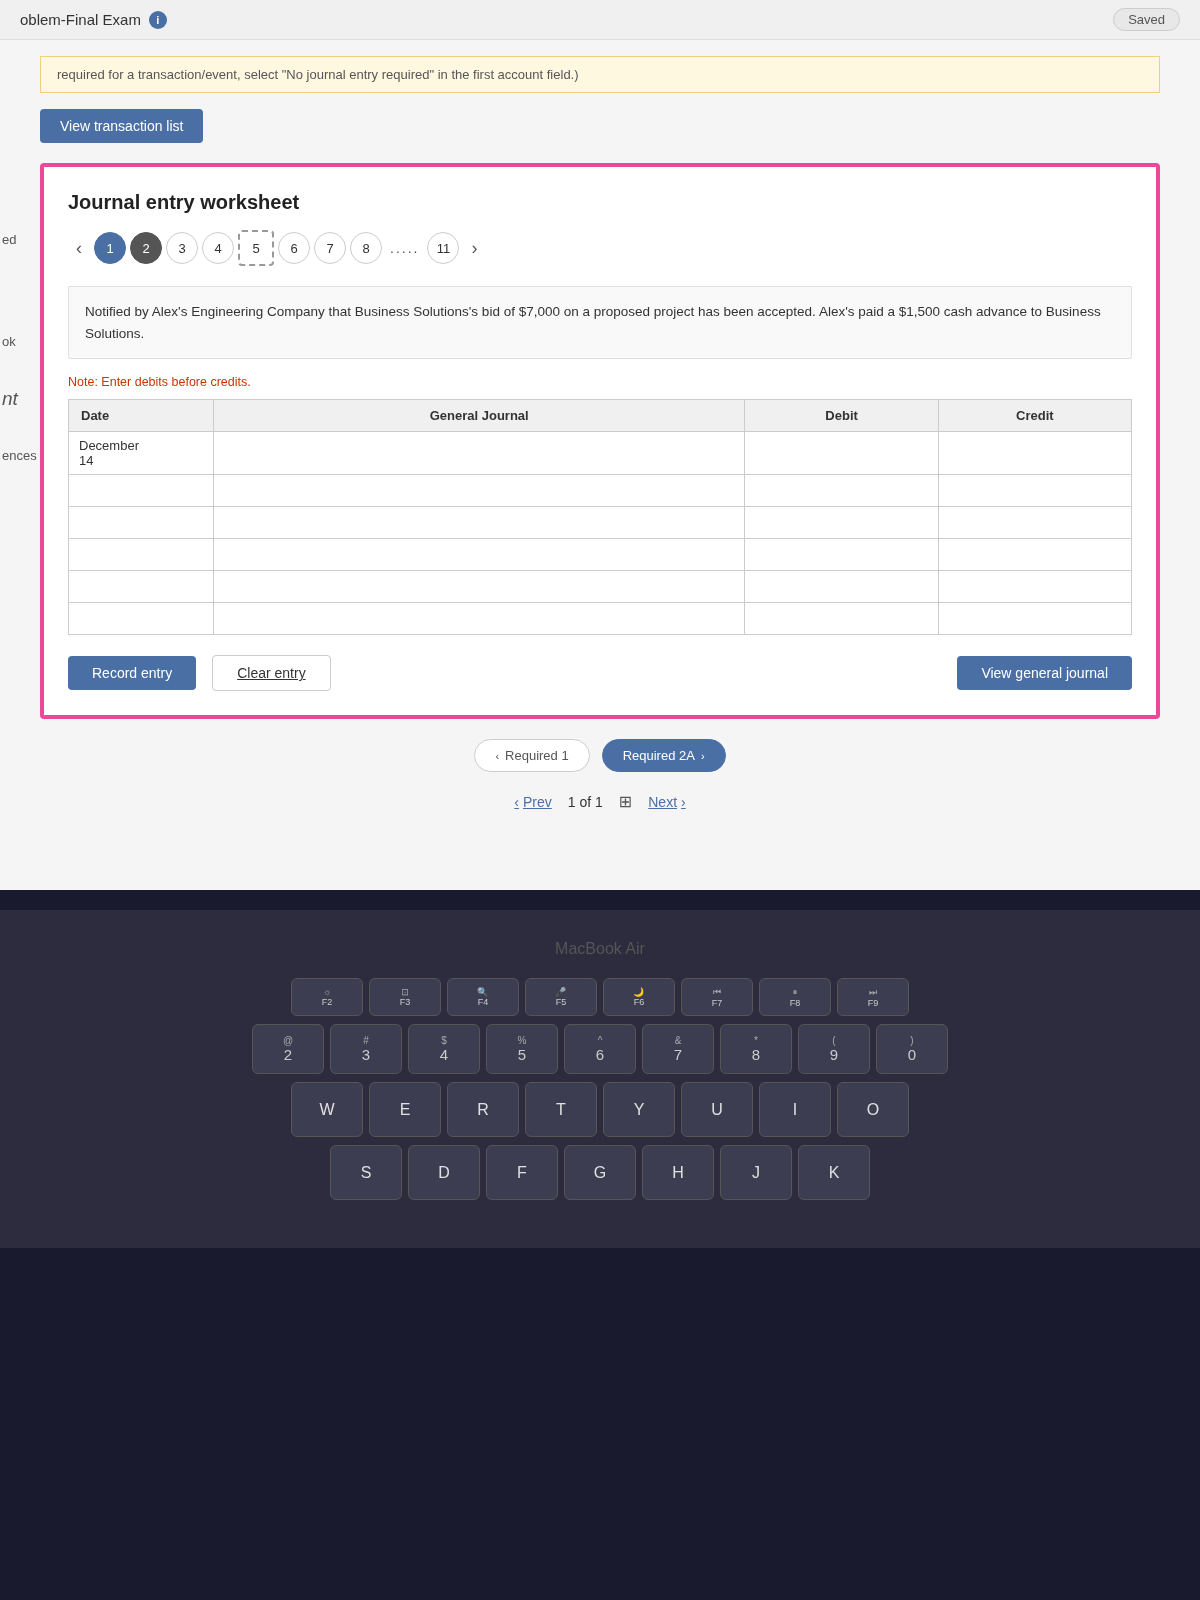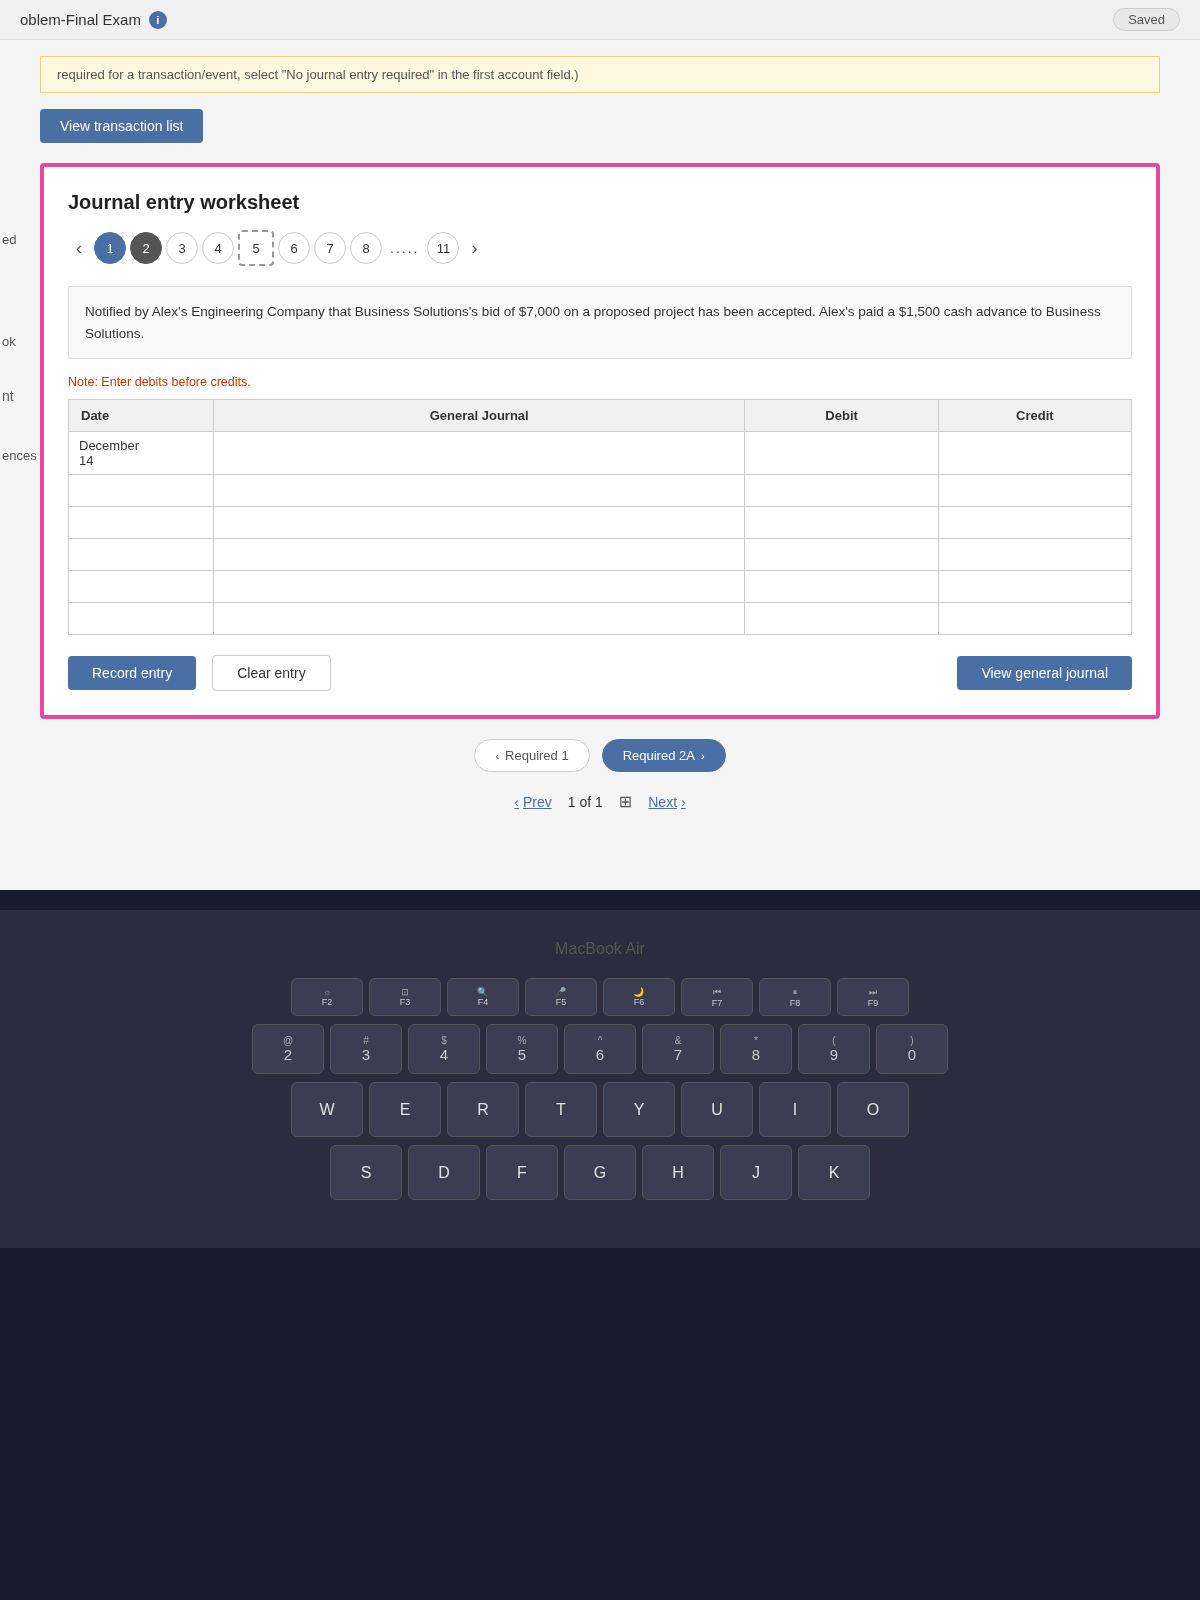--- a/index.html
+++ b/index.html
@@ -217,20 +217,21 @@
       cursor: pointer;
     }
     .btn-clear {
       background: white;
       color: #333;
       border: 1px solid #ccc;
       padding: 9px 24px;
       font-size: 14px;
       border-radius: 4px;
       cursor: pointer;
+      text-decoration: underline;
     }
     .btn-view-journal {
       background: #4a6fa5;
       color: white;
       border: none;
       padding: 9px 24px;
       font-size: 14px;
       border-radius: 4px;
       cursor: pointer;
       margin-left: auto;
@@ -455,21 +456,21 @@
       <button class="prev-next-btn">
         <span>Next</span>
         <span>›</span>
       </button>
     </div>
   </div>
 
   <div style="position:absolute;left:2px;top:0;width:36px;">
     <div style="position:absolute;top:232px;font-size:13px;color:#555;">ed</div>
     <div style="position:absolute;top:318px;font-size:13px;color:#555;margin-top:16px;">ok</div>
-    <div style="position:absolute;top:388px;font-size:14px;color:#555;">nt</div>
+    <div style="position:absolute;top:388px;font-size:19px;color:#555;font-style:italic;">nt</div>
     <div style="position:absolute;top:448px;font-size:13px;color:#555;">ences</div>
   </div>
 
   <div class="keyboard-area">
 
     <div style="text-align:center;color:#555;font-size:16px;margin-bottom:20px;">MacBook Air</div>
 
     <div class="fn-row">
       <div class="key fn-key">
         <span style="font-size:9px;color:#aaa;">☼</span>

